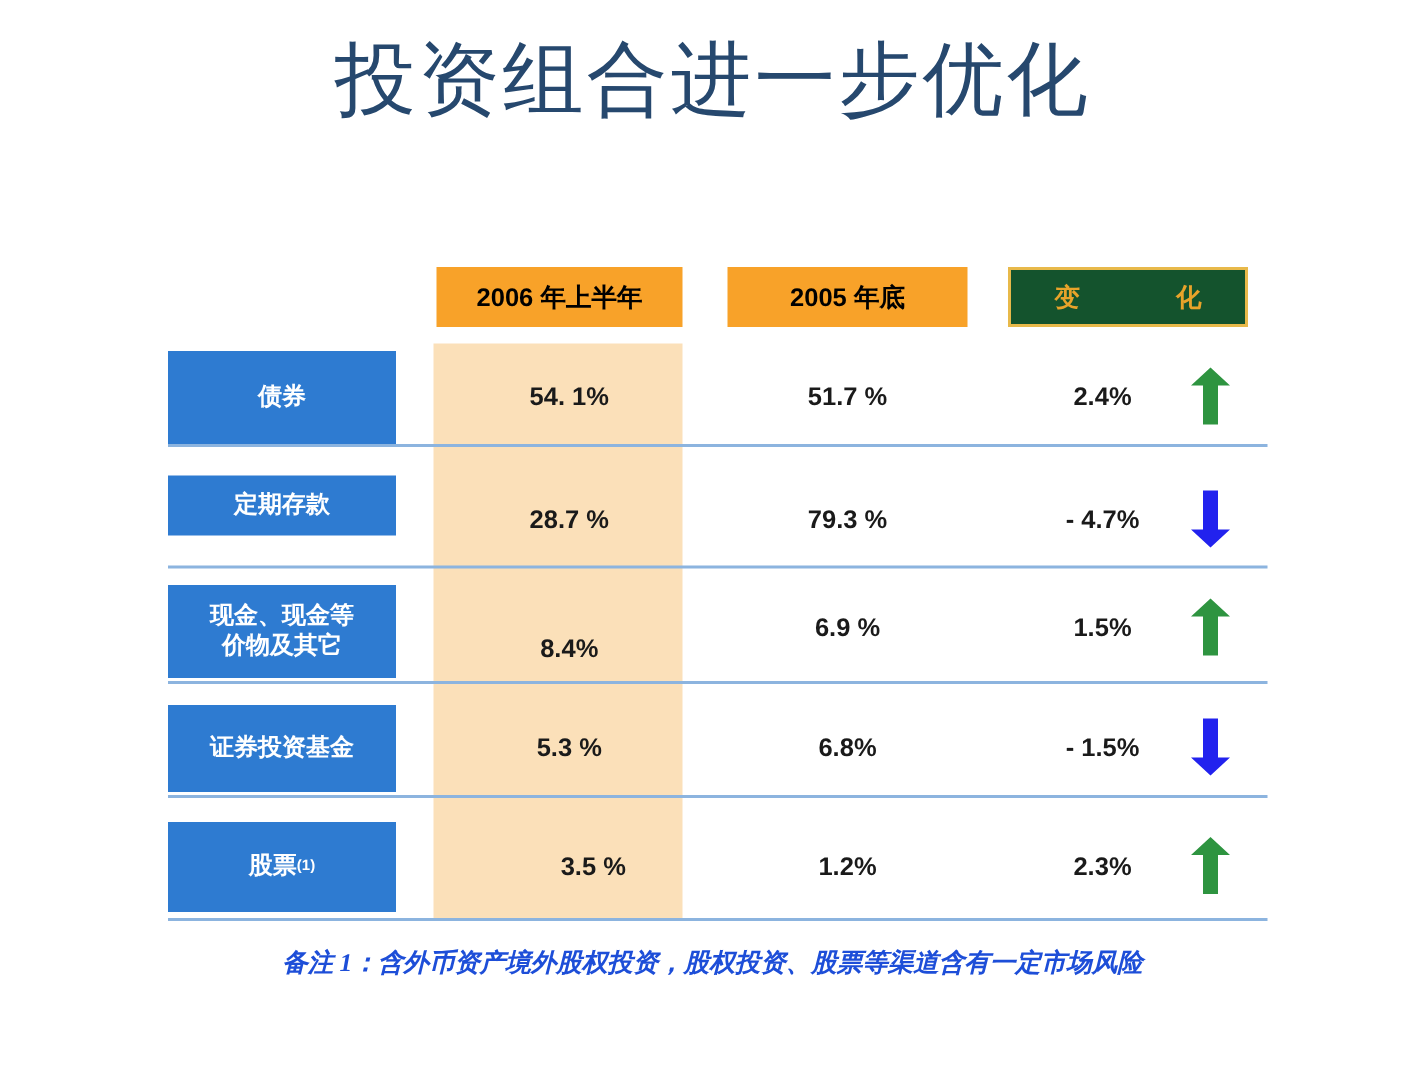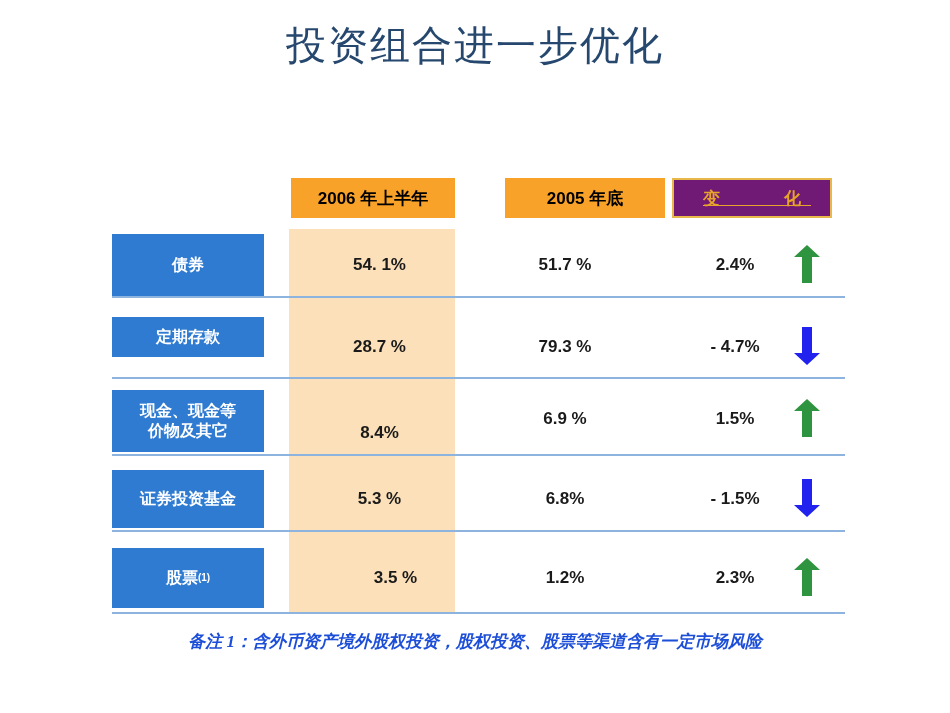--- a/index.html
+++ b/index.html
@@ -20,21 +20,21 @@
     background: #ffffff;
   }
 
   
   .slide-title {
     position: absolute;
     left: 0;
     top: 22px;
     width: 950px;
     text-align: center;
-    font-size: 40px;
+    font-size: 54px;
     line-height: 1.15;
     letter-spacing: 2px;
     color: #26486E;
     font-weight: 400;
     white-space: nowrap;
   }
 
   
   .highlight-band {
     position: absolute;
@@ -55,29 +55,28 @@
     justify-content: center;
     font-size: 17px;
     font-weight: 700;
     box-sizing: border-box;
   }
   .col-header.fill {
     background: #F8A229;
     color: #000000;
   }
   .col-header.outline {
-    background: #701a75;
+    background: #14532d;
     color: #E8A32A;
     border: 2px solid #E8B94A;
     letter-spacing: 10px;
     text-indent: 10px;
-    text-decoration: underline;
   }
   #hdr-2006 { left: 291px; width: 164px; }
-  #hdr-2005 { left: 505px; width: 160px; }
+  #hdr-2005 { left: 485px; width: 160px; }
   #hdr-change { left: 672px; width: 160px; }
 
   
   .row {
     position: absolute;
     left: 0;
     width: 950px;
   }
   .row-label {
     position: absolute;

